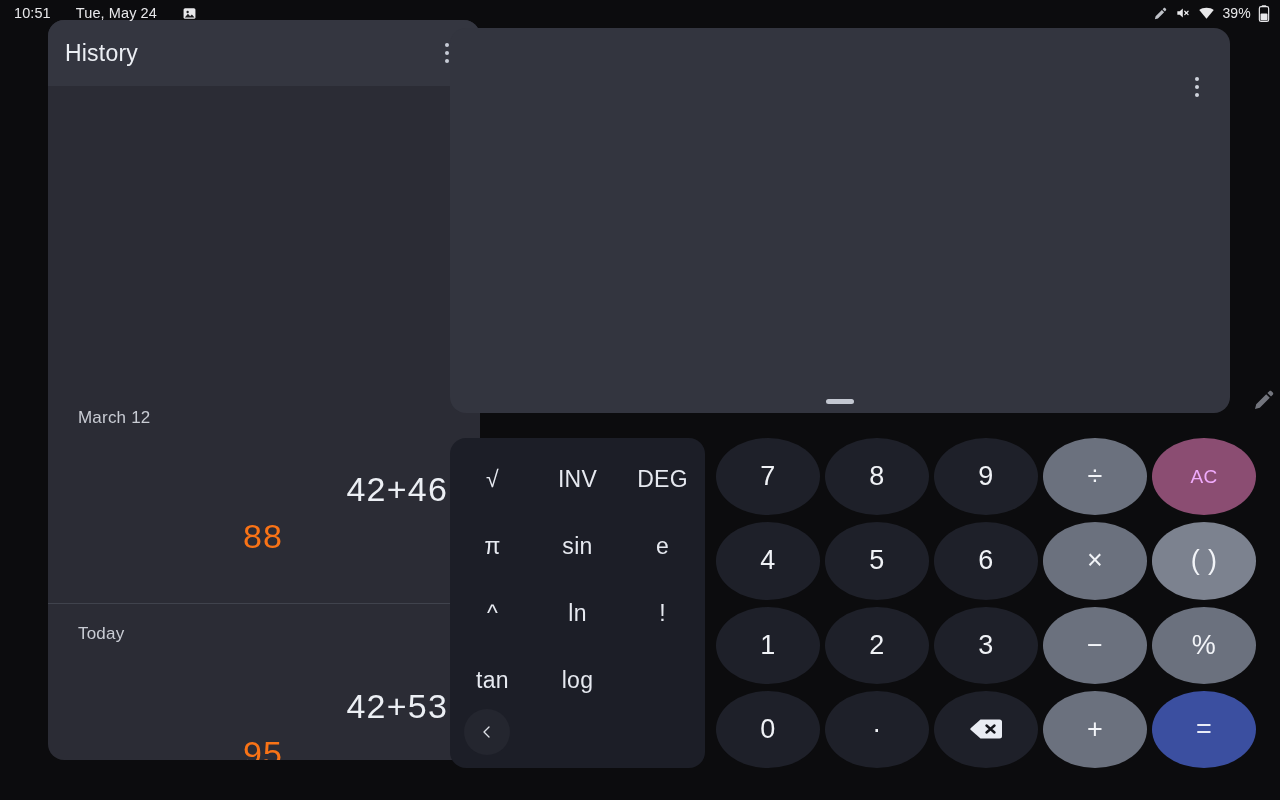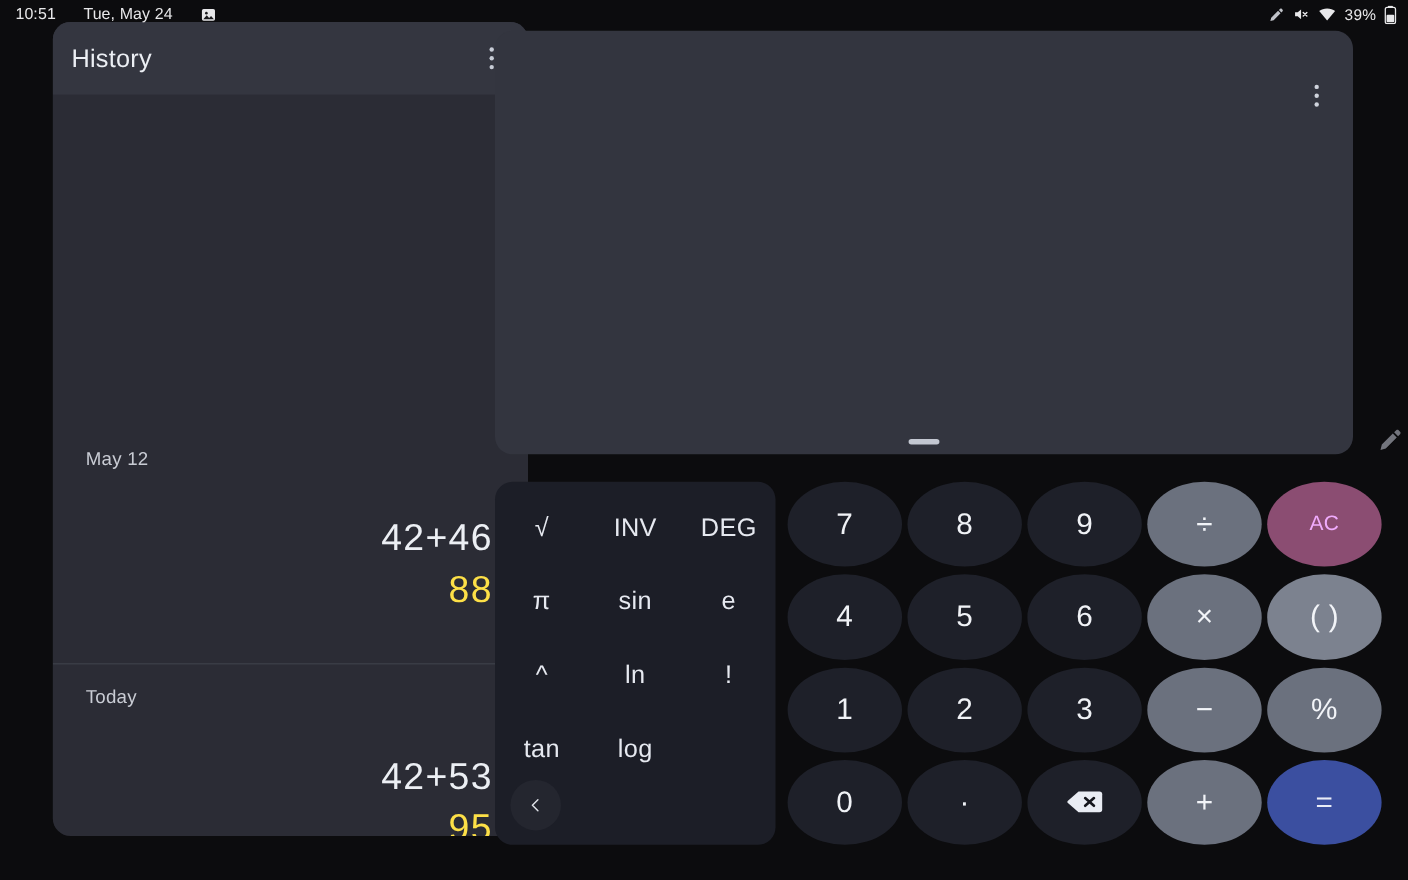--- a/index.html
+++ b/index.html
@@ -45,21 +45,21 @@
 
   .history-body { position: relative; height: 674px; width: 100%; }
 
   .hist-group { position: absolute; left: 0; width: 100%; padding: 0 32px 0 30px; }
   .hist-date { color: #c9ccd4; font-size: 17px; letter-spacing: .2px; }
   .hist-expr {
     text-align: right; color: #eceff4; font-size: 34px; letter-spacing: 1.2px;
     font-weight: 300;
   }
   .hist-result {
-    text-align: right; color: #fde047; font-size: 34px; letter-spacing: 1.2px;
+    text-align: center; color: #f97316; font-size: 34px; letter-spacing: 1.2px;
     font-weight: 300;
   }
   .hist-divider { position: absolute; left: 0; width: 100%; height: 1px; background: #40434d; }
 
   
   .display {
     position: absolute; left: 450px; top: 28px; width: 780px; height: 385px;
     background: #33353f; border-radius: 16px;
   }
   .display .kebab { position: absolute; right: 18px; top: 42px; }
@@ -168,21 +168,21 @@
       <span class="history-title">History</span>
       <span class="kebab">
         <i></i>
           <i></i>
           <i></i>
       </span>
     </div>
     <div class="history-body">
 
       <div class="hist-group" style="top:322px;">
-        <div class="hist-date">May 12</div>
+        <div class="hist-date">March 12</div>
         <div class="hist-expr" style="margin-top:42px;">42+46</div>
         <div class="hist-result" style="margin-top:8px;">88</div>
       </div>
 
       <div class="hist-divider" style="top:517px;"></div>
 
       <div class="hist-group" style="top:538px;">
         <div class="hist-date">Today</div>
         <div class="hist-expr" style="margin-top:43px;">42+53</div>
         <div class="hist-result" style="margin-top:8px;">95</div>

